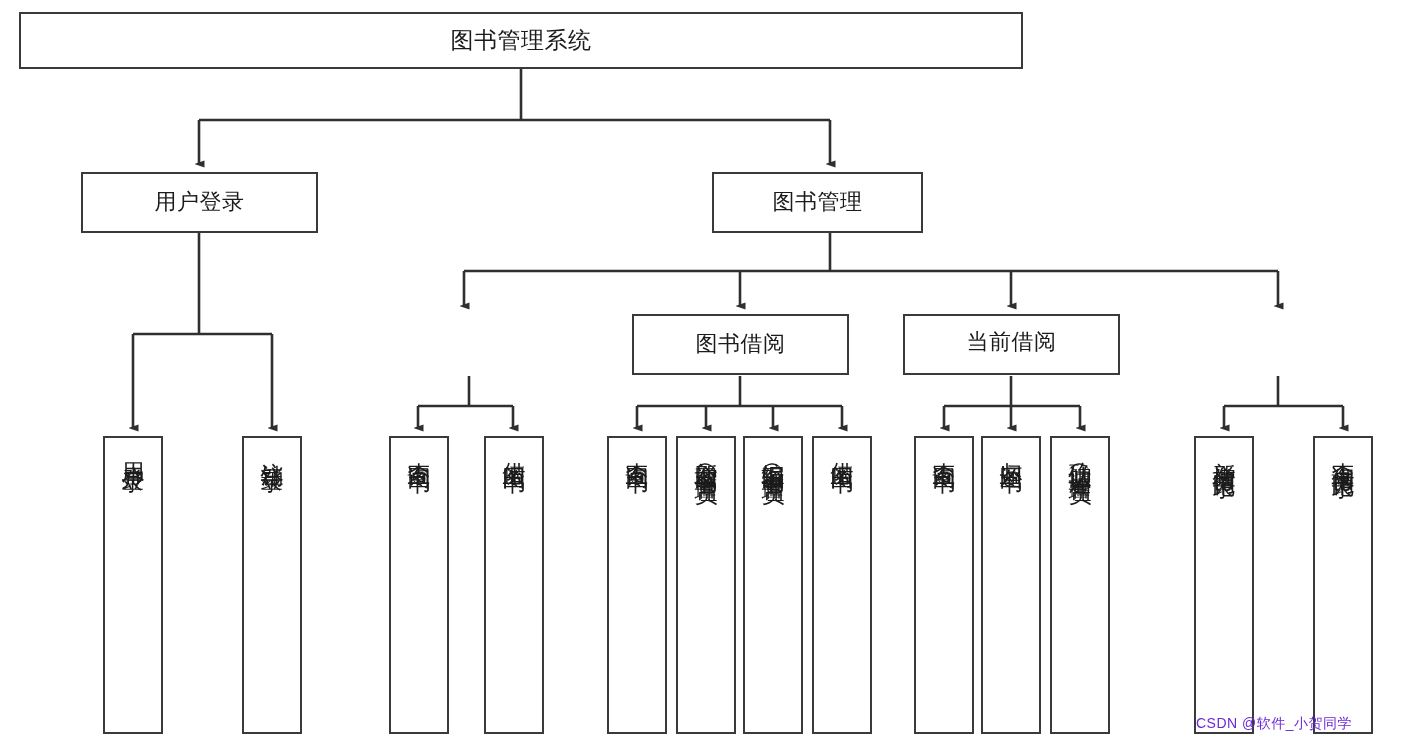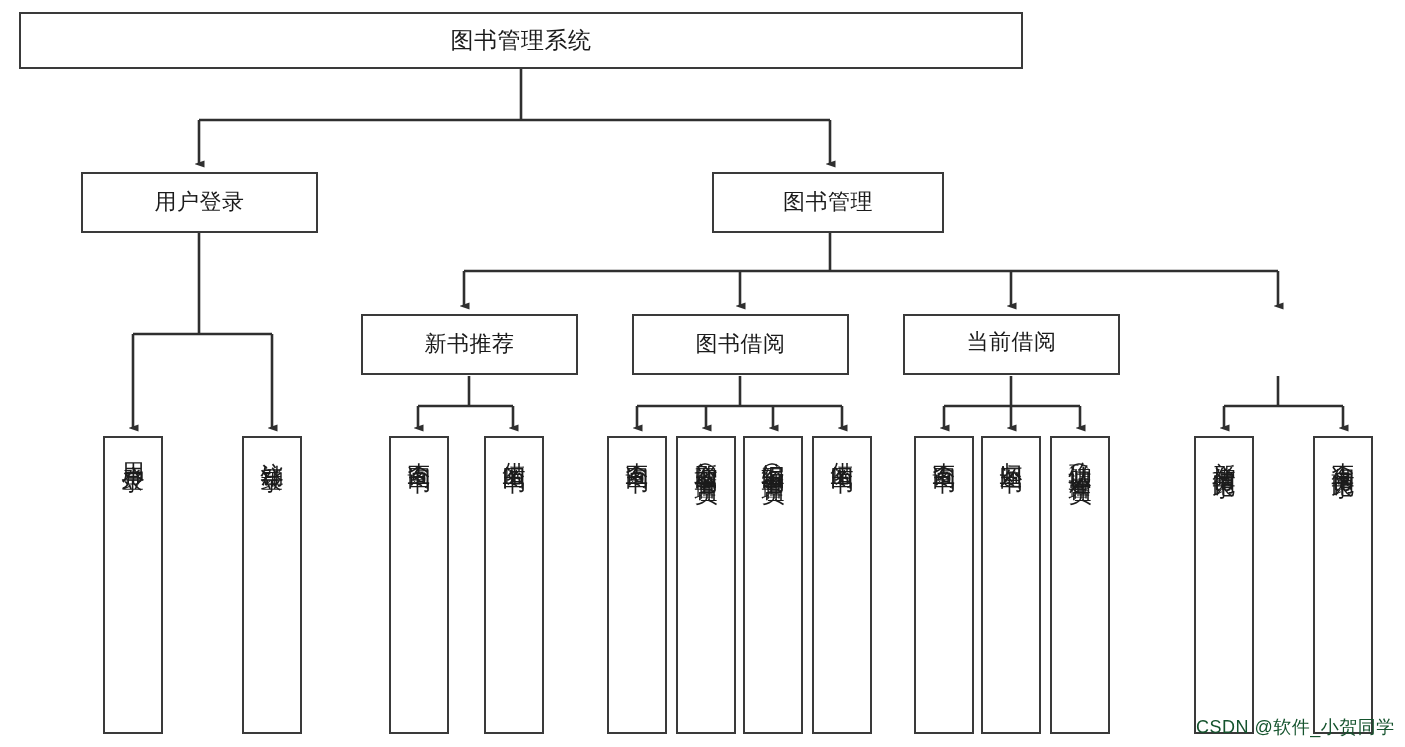--- a/index.html
+++ b/index.html
@@ -54,22 +54,22 @@
     text-orientation: upright;
     font-size: 23px;
     letter-spacing: 3px;
     line-height: 1;
   }
   .node.root .label {
     font-size: 23px;
   }
   .watermark {
     position: absolute;
-    color: #14532d;
-    font-size: 18px;
+    color: #6d28d9;
+    font-size: 14px;
     letter-spacing: 0.5px;
     white-space: nowrap;
     pointer-events: none;
   }
 </style>
 </head>
 <body>
 
 <div id="canvas">
 
@@ -123,27 +123,24 @@
     </g>
   </svg>
 
   <div class="node horizontal root" style="left:19px; top:12px; width:1004px; height:57px;">
     <span class="label">图书管理系统</span>
   </div>
 
   <div class="node horizontal" style="left:81px; top:172px; width:237px; height:61px;">
     <span class="label">用户登录</span>
   </div>
-  <div class="node horizontal" style="left:712px; top:172px; width:232px; height:61px;">
+  <div class="node horizontal" style="left:712px; top:172px; width:211px; height:61px;">
     <span class="label">图书管理</span>
   </div>
 
-  <div class="node horizontal" style="left:361px; top:314px; width:217px; height:61px;">
-    <span class="label">新书推荐</span>
-  </div>
   <div class="node horizontal" style="left:632px; top:314px; width:217px; height:61px;">
     <span class="label">图书借阅</span>
   </div>
   <div class="node horizontal" style="left:903px; top:314px; width:217px; height:61px;font-family:Liberation Mono, monospace;">
     <span class="label">当前借阅</span>
   </div>
 
   <div class="node vertical" style="left:103px; top:436px; width:60px; height:298px;">
     <span class="label">用户登录</span>
   </div>

